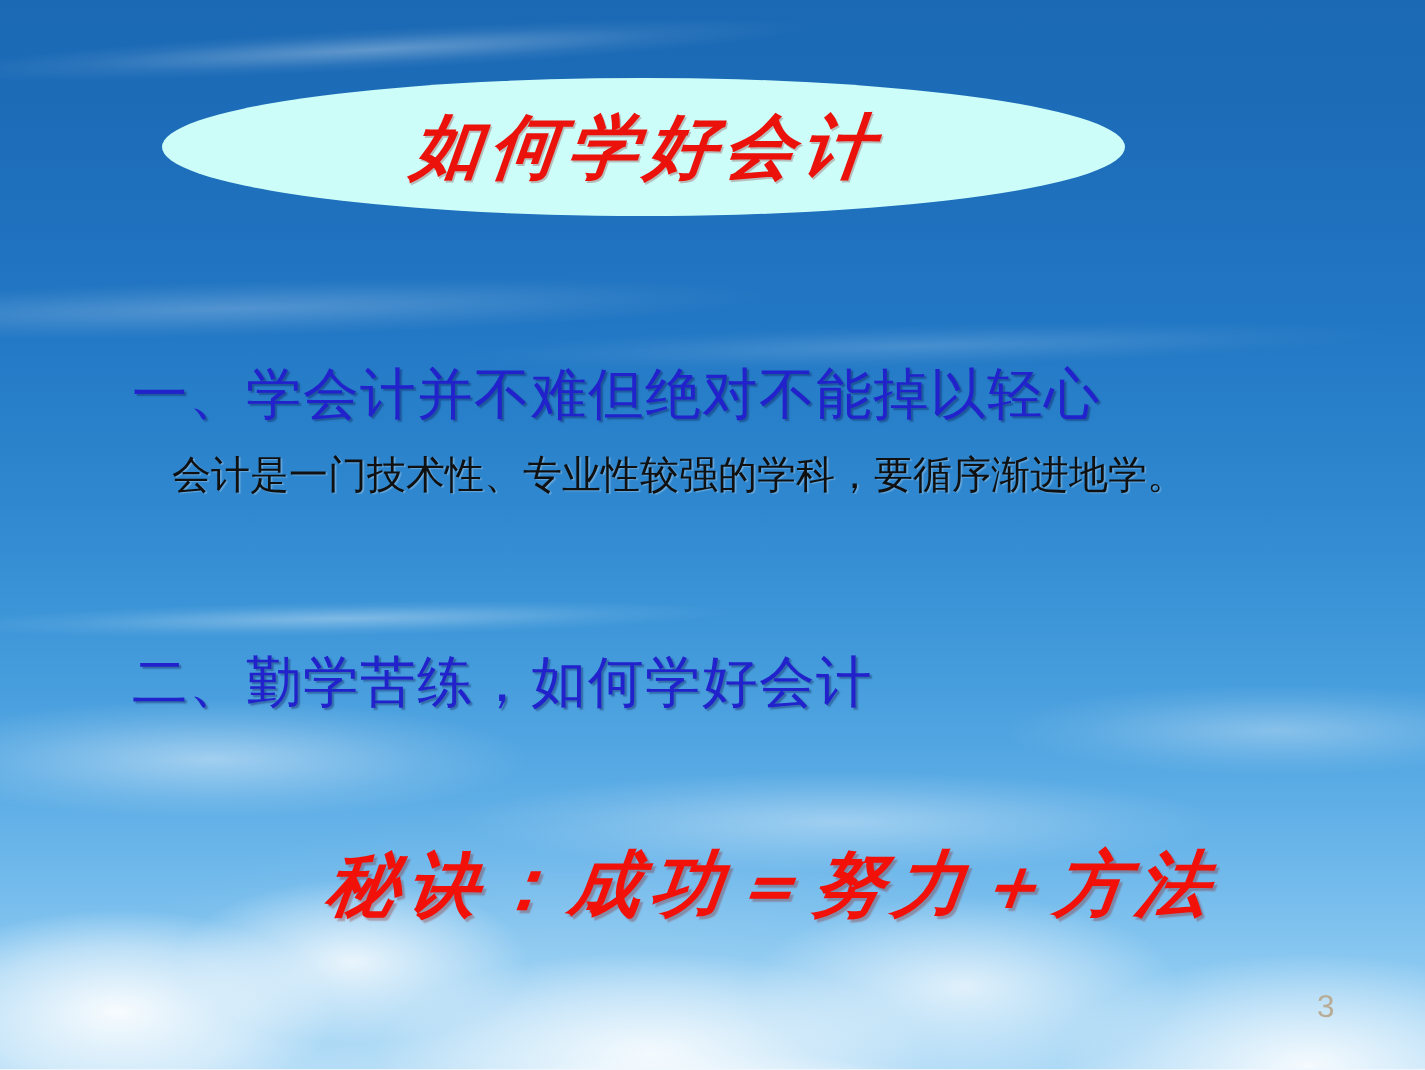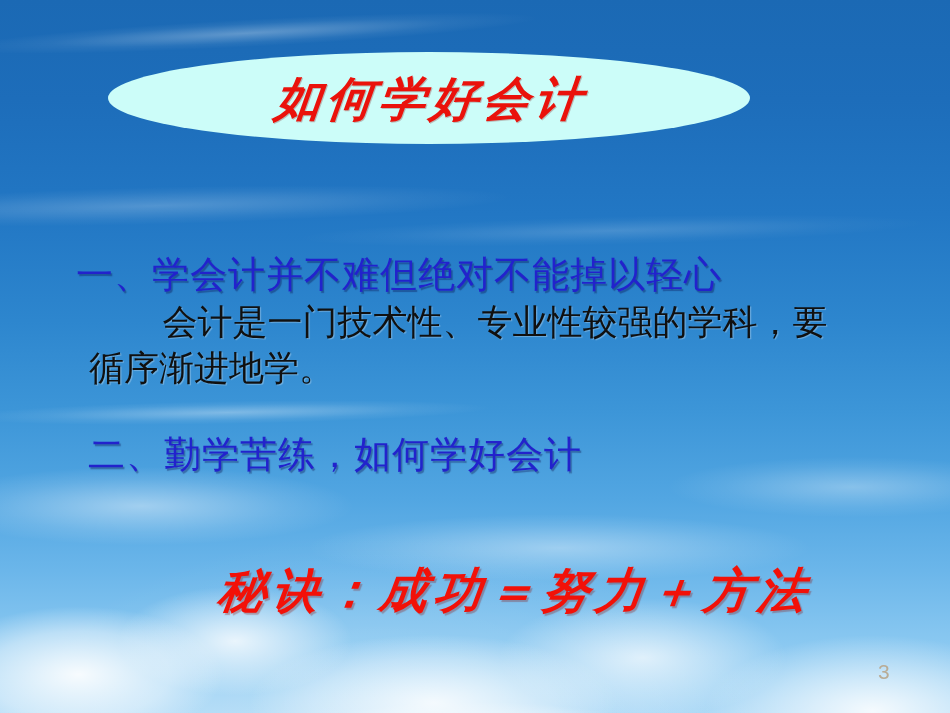--- a/index.html
+++ b/index.html
@@ -121,30 +121,30 @@
   .heading-line {
     position: absolute;
     color: #2222cc;
     font-size: 37px;
     font-weight: normal;
     white-space: nowrap;
     letter-spacing: 1px;
     text-shadow: 1.5px 1.5px 1px rgba(10,10,70,0.35);
     font-family: "Liberation Serif", "DejaVu Serif", serif;
   }
-  #heading-one { left: 76px; top: 238px; margin-top: 12px; }
+  #heading-one { left: 88px; top: 238px; }
   #heading-two { left: 88px; top: 430px; }
 
   #body-paragraph {
     position: absolute;
-    left: 89px;
+    left: 60px;
     top: 300px;
     width: 760px;
     color: #101010;
-    font-size: 35px;
+    font-size: 26px;
     line-height: 1.32;
     text-indent: 2.1em;
     letter-spacing: 0px;
     text-shadow: 1.2px 1.2px 0.8px rgba(255,255,255,0.28);
     font-family: "Liberation Serif", "DejaVu Serif", serif;
   }
 
   #slogan-text {
     position: absolute;
     left: 218px;

